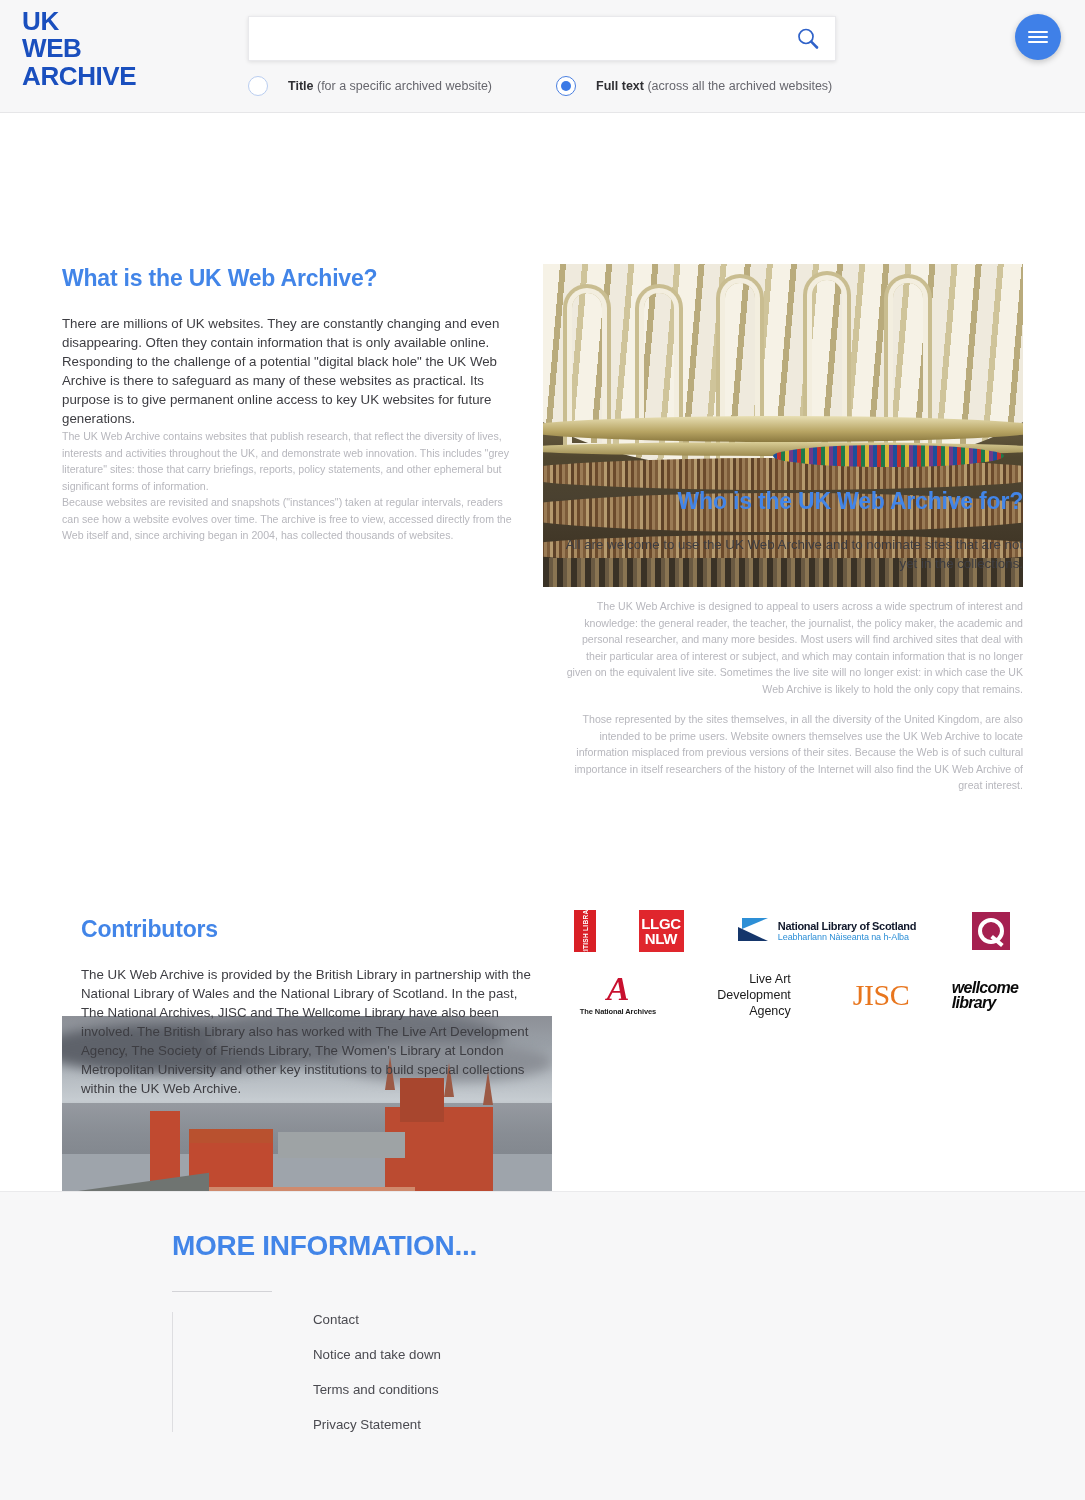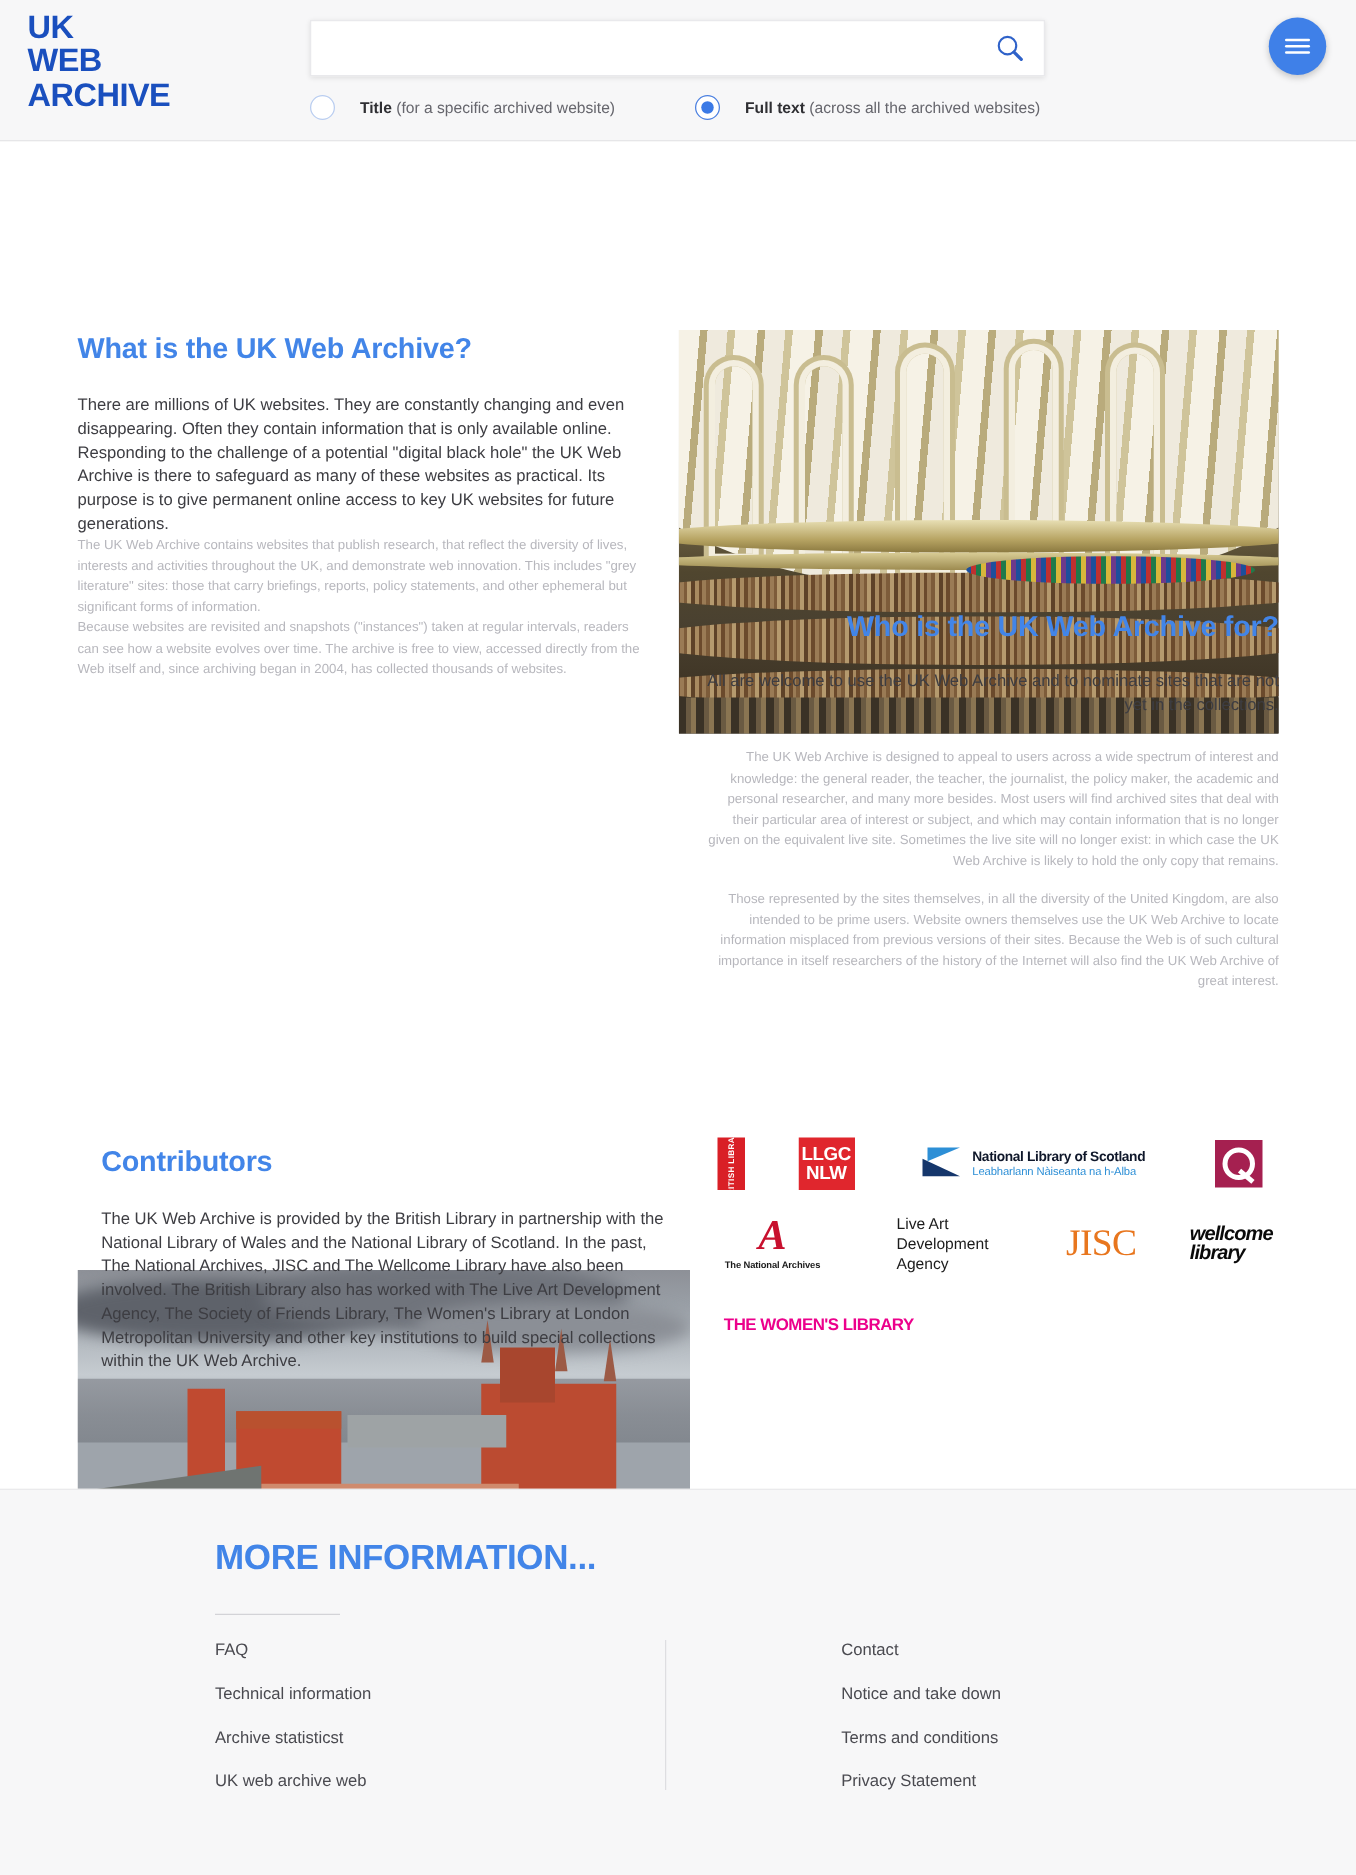--- a/index.html
+++ b/index.html
@@ -302,21 +302,21 @@
     color: #c8102e;
     line-height: 0.9;
     font-style: italic;
   }
   .tna-txt {
     font-size: 7.5px; font-weight: bold; color: #1b1b1b;
     margin-top: 2px; letter-spacing: -0.1px;
   }
   .lada-mark {
     font-size: 12.5px; line-height: 1.28; color: #1b1b1b;
-    text-align: left;
+    text-align: right;
   }
   .jisc-mark {
     font-size: 30px; color: #e8761e; letter-spacing: -0.5px;
     font-family: "Liberation Serif", serif;
   }
   .wl-mark {
     font-size: 16px; font-weight: bold; color: #0a0a0a;
     line-height: 0.96; letter-spacing: -0.7px;
     text-align: left;
     font-style: italic;
@@ -671,39 +671,30 @@
         </div>
         <div class="logo-cell" style="width:90px;">
           <div class="wl-mark">
             <div>wellcome</div>
             <div>library</div>
           </div>
         </div>
       </div>
 
       <div class="logo-row r3">
-        <div class="logo-cell" style="width:210px;">
-          <div class="twl-mark">THE WOMEN'S LIBRARY</div>
-        </div>
       </div>
 
     </div>
   </div>
 </div>
 
 <div class="footer">
   <h3>MORE INFORMATION...</h3>
   <div class="rule"></div>
   <div class="cols">
-    <div class="col">
-      <a>FAQ</a>
-      <a>Technical information</a>
-      <a>Archive statisticst</a>
-      <a>UK web archive web</a>
-    </div>
     <div class="col right">
       <a>Contact</a>
       <a>Notice and take down</a>
       <a>Terms and conditions</a>
       <a>Privacy Statement</a>
     </div>
   </div>
 </div>
 
 </body></html>

